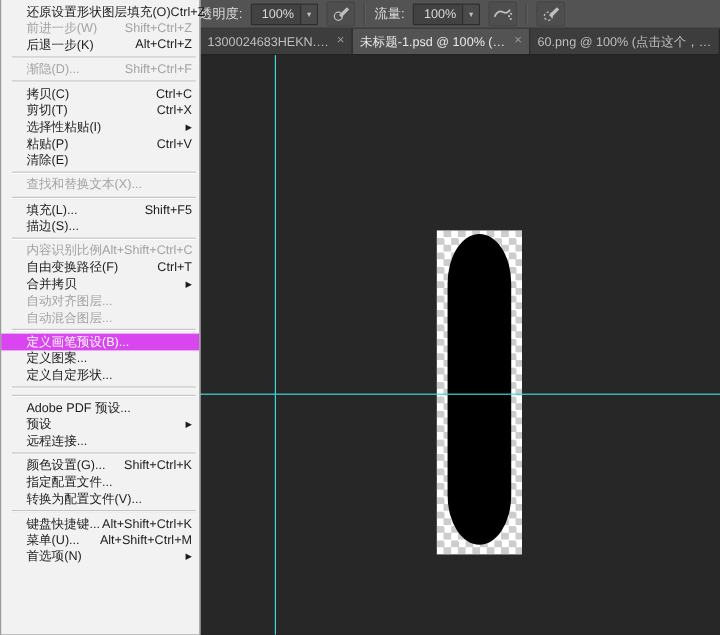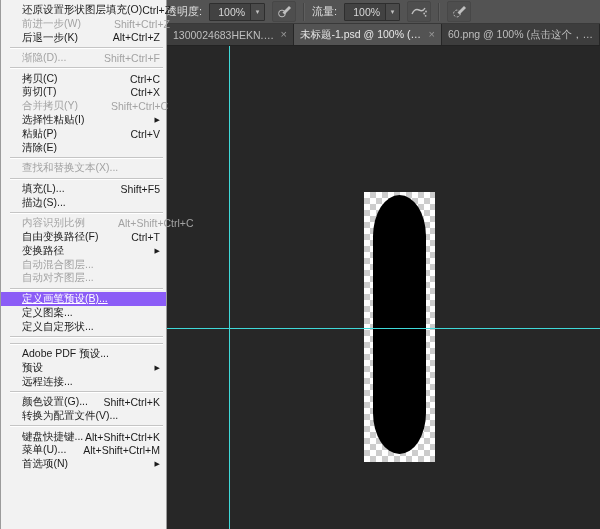--- a/index.html
+++ b/index.html
@@ -70,22 +70,22 @@
     position:absolute;left:0;top:0;width:167px;height:534px;z-index:10;
     background:#f2f2f2;border:1px solid #9b9b9b;border-top:none;box-sizing:border-box;
     padding-top:3px;
   }
   .mi{
     height:13.8px;display:flex;align-items:center;
     padding:0 6px 0 21px;font-size:10.5px;color:#1c1c1c;white-space:nowrap;
   }
   .mi-label{flex:none;}
   .mi-right{margin-left:auto;flex:none;color:#1c1c1c;}
-  .mi.disabled,.mi.disabled .mi-right{color:#a3a3a3;gap:33px;}
-  .mi.highlighted{background:#8b5cf6;color:#fff;text-decoration:underline;}
+  .mi.disabled,.mi.disabled .mi-right{color:#a3a3a3;}
+  .mi.highlighted{background:#d946ef;color:#fff;}
   .mi.highlighted .mi-right{color:#fff;}
   .mi-right.arrow{font-size:7px;color:#1c1c1c;}
   .msep{height:6.8px;display:flex;align-items:center;}
   .msep > i{display:block;height:1px;background:#c5c5c5;border-bottom:1px solid #fff;
     margin-left:9px;margin-right:3px;flex:1;}
 </style>
 </head>
 <body>
 
 <div class="app">
@@ -177,24 +177,20 @@
           <i></i>
         </div>
         <div class="mi">
     <span class="mi-label">拷贝(C)</span>
     <span class="mi-right">Ctrl+C</span>
   </div>
         <div class="mi">
     <span class="mi-label">剪切(T)</span>
     <span class="mi-right">Ctrl+X</span>
   </div>
-        <div class="mi disabled">
-    <span class="mi-label">合并拷贝(Y)</span>
-    <span class="mi-right">Shift+Ctrl+C</span>
-  </div>
         <div class="mi">
     <span class="mi-label">选择性粘贴(I)</span>
     <span class="mi-right arrow">▶</span>
   </div>
         <div class="mi">
     <span class="mi-label">粘贴(P)</span>
     <span class="mi-right">Ctrl+V</span>
   </div>
         <div class="mi">
     <span class="mi-label">清除(E)</span>
@@ -223,29 +219,29 @@
         </div>
         <div class="mi disabled">
     <span class="mi-label">内容识别比例</span>
     <span class="mi-right">Alt+Shift+Ctrl+C</span>
   </div>
         <div class="mi">
     <span class="mi-label">自由变换路径(F)</span>
     <span class="mi-right">Ctrl+T</span>
   </div>
         <div class="mi">
-    <span class="mi-label">变换路径</span>
+    <span class="mi-label">合并拷贝</span>
     <span class="mi-right arrow">▶</span>
   </div>
         <div class="mi disabled">
+    <span class="mi-label">自动对齐图层...</span>
+    <span class="mi-right"></span>
+  </div>
+        <div class="mi disabled">
     <span class="mi-label">自动混合图层...</span>
-    <span class="mi-right"></span>
-  </div>
-        <div class="mi disabled">
-    <span class="mi-label">自动对齐图层...</span>
     <span class="mi-right"></span>
   </div>
         <div class="msep">
           <i></i>
         </div>
         <div class="mi highlighted">
     <span class="mi-label">定义画笔预设(B)...</span>
     <span class="mi-right"></span>
   </div>
         <div class="mi">
@@ -275,20 +271,24 @@
     <span class="mi-right"></span>
   </div>
         <div class="msep">
           <i></i>
         </div>
         <div class="mi">
     <span class="mi-label">颜色设置(G)...</span>
     <span class="mi-right">Shift+Ctrl+K</span>
   </div>
         <div class="mi">
+    <span class="mi-label">指定配置文件...</span>
+    <span class="mi-right"></span>
+  </div>
+        <div class="mi">
     <span class="mi-label">转换为配置文件(V)...</span>
     <span class="mi-right"></span>
   </div>
         <div class="msep">
           <i></i>
         </div>
         <div class="mi">
     <span class="mi-label">键盘快捷键...</span>
     <span class="mi-right">Alt+Shift+Ctrl+K</span>
   </div>

